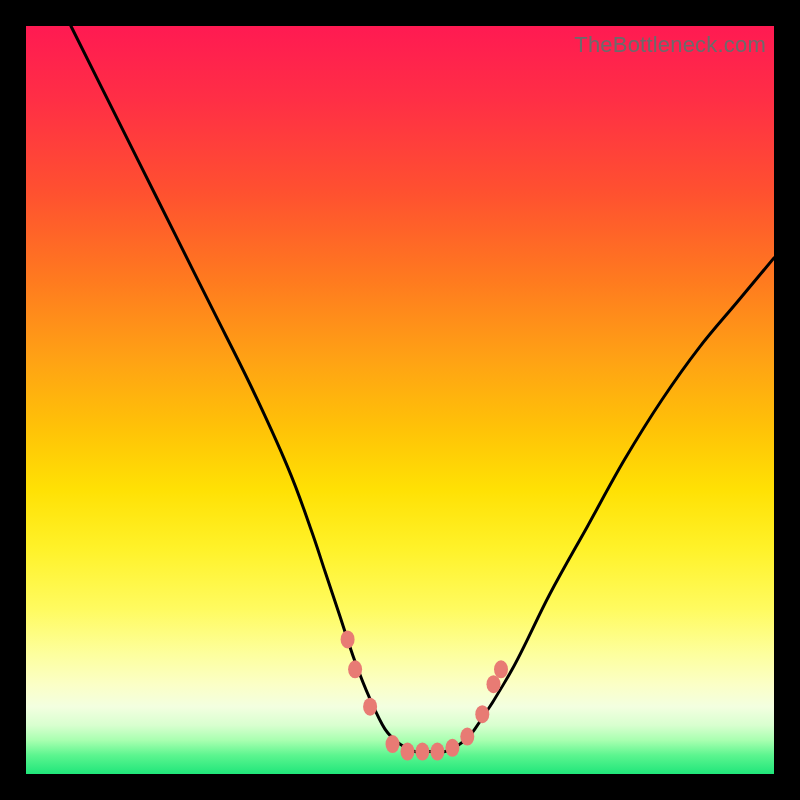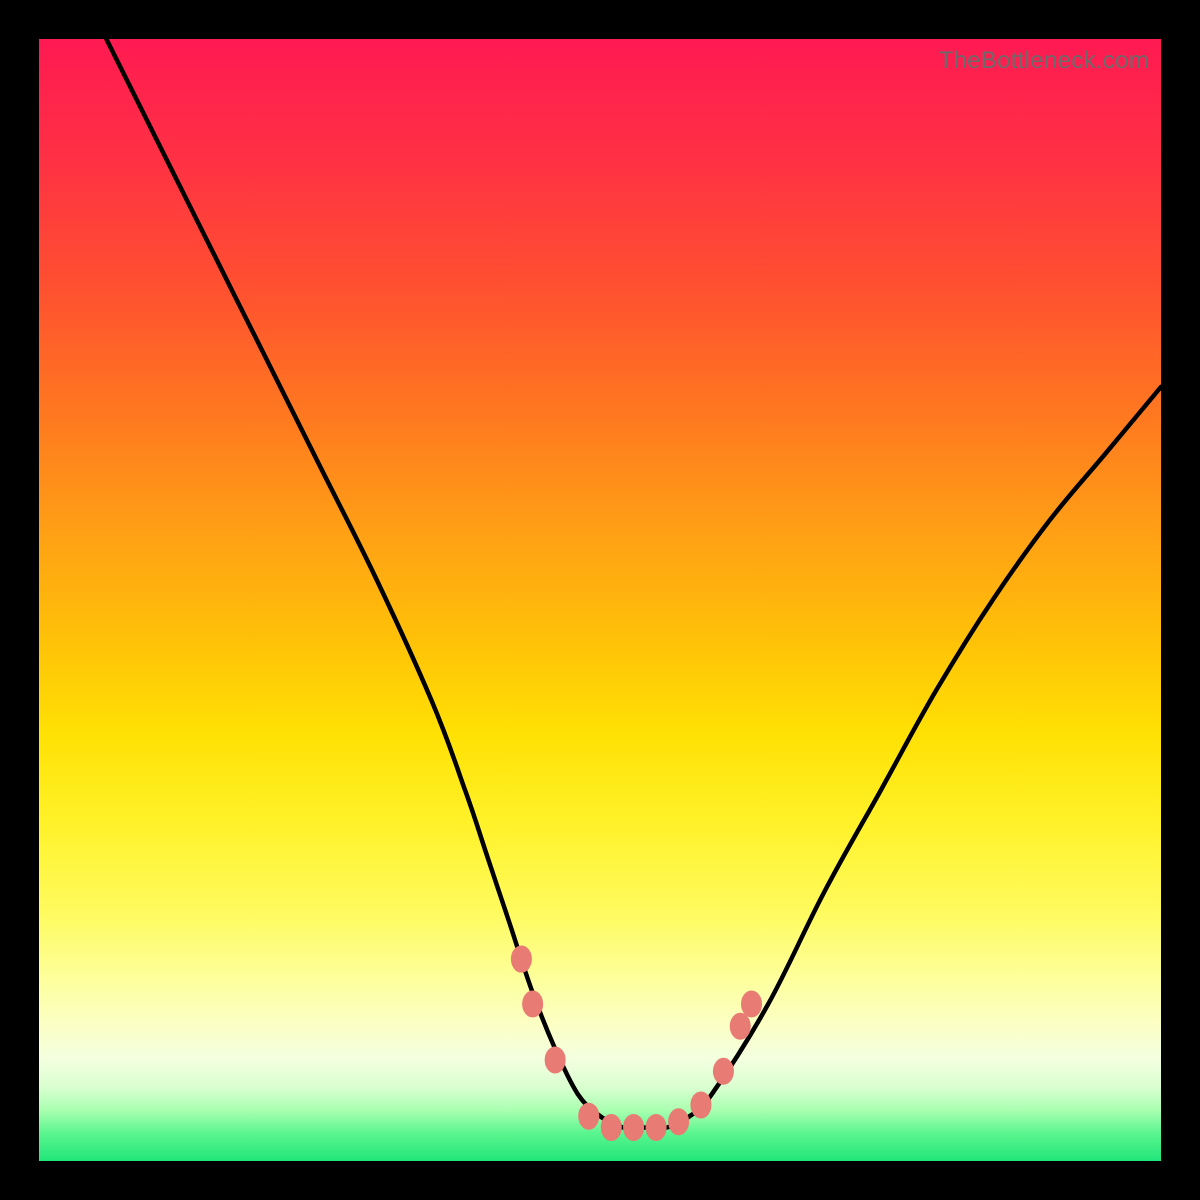--- a/index.html
+++ b/index.html
@@ -42,21 +42,21 @@
       #a8ffb0 95.5%,
       #5cf58f 97.5%,
       #20e67a 100%
     );
   }
   .watermark {
     position: absolute;
     top: 6px;
     right: 8px;
     color: #6b6b6b;
-    font-size: 16px;
+    font-size: 22px;
     font-weight: 500;
     letter-spacing: 0.2px;
     user-select: none;
   }
   svg.curve {
     position: absolute;
     left: 0;
     top: 0;
     width: 748px;
     height: 748px;

